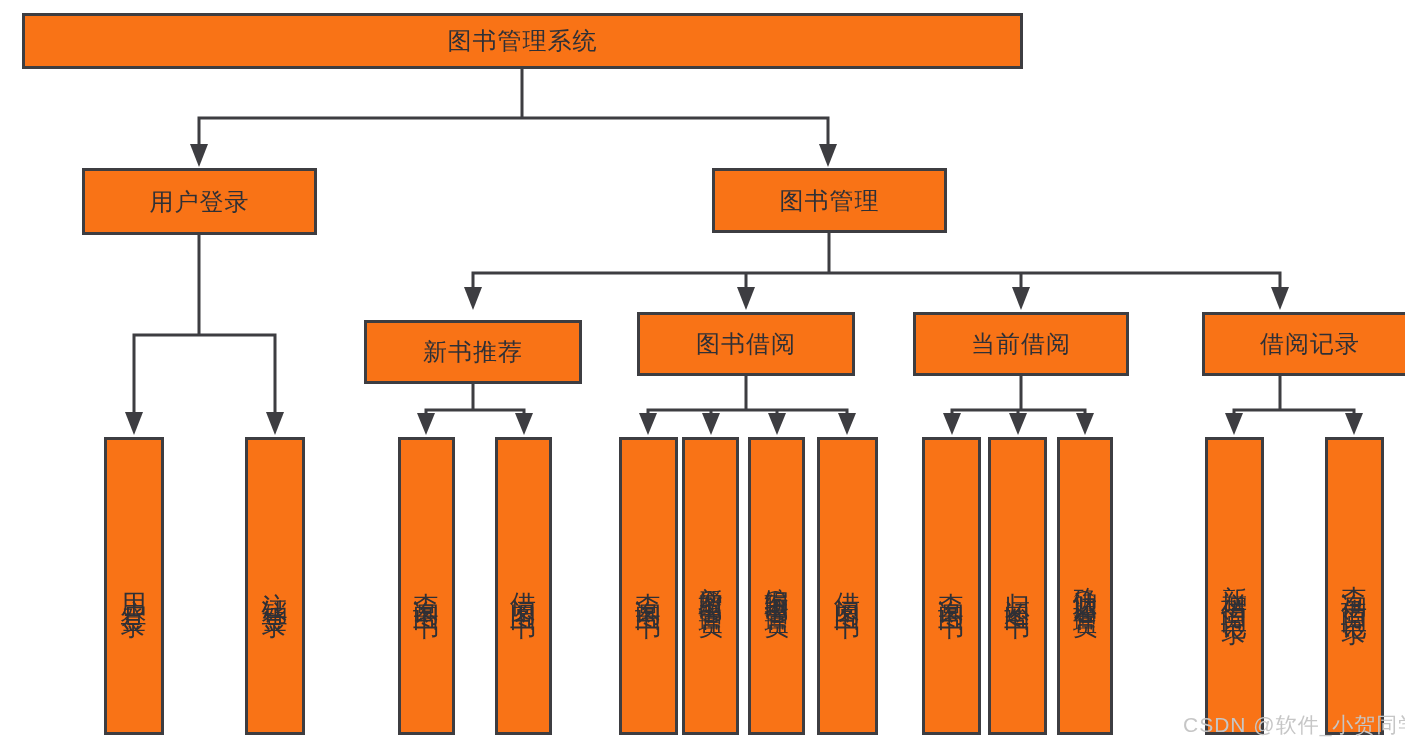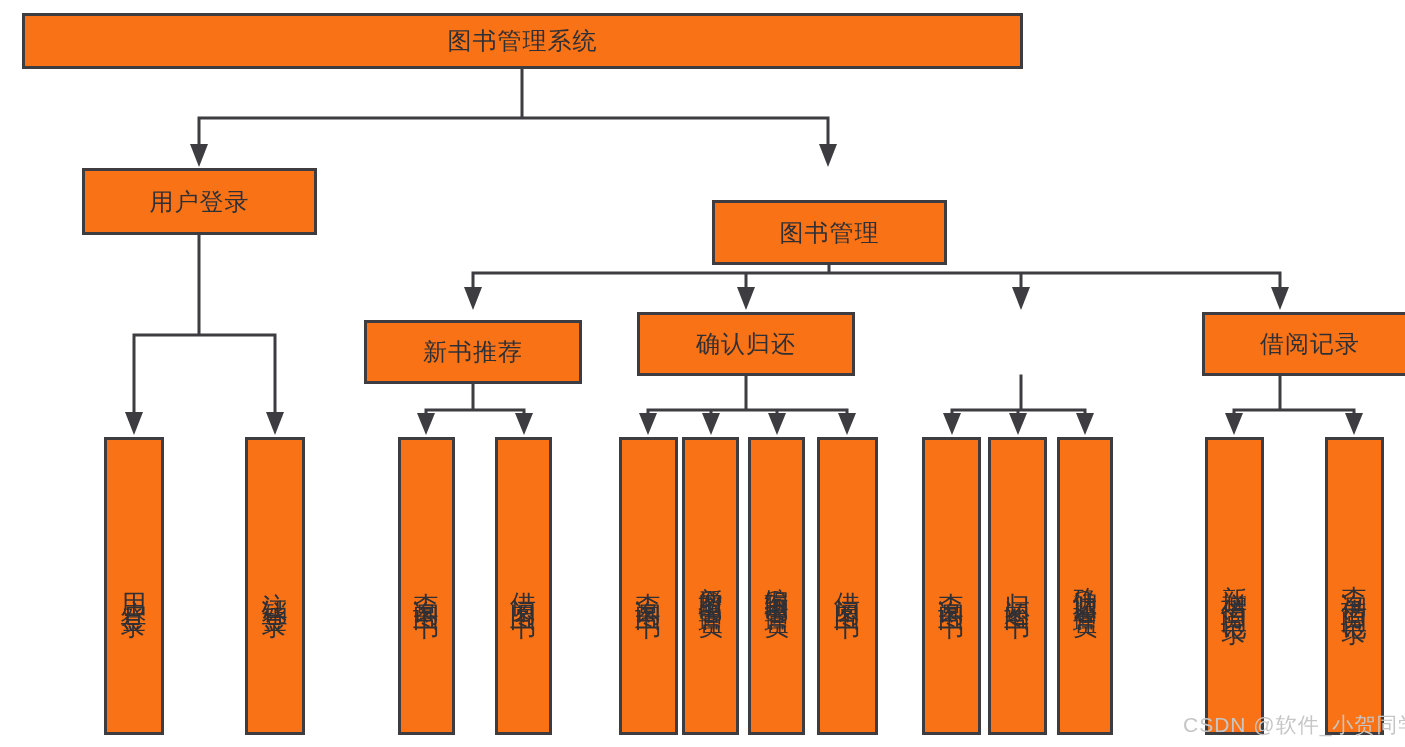--- a/index.html
+++ b/index.html
@@ -90,29 +90,32 @@
     </g>
   </svg>
 
   <div class="node" style="left:22px;top:13px;width:1001px;height:56px;">
     <span class="h-label">图书管理系统</span>
   </div>
 
   <div class="node" style="left:82px;top:168px;width:235px;height:67px;">
     <span class="h-label">用户登录</span>
   </div>
-  <div class="node" style="left:712px;top:168px;width:235px;height:65px;margin-top:32px;">
+  <div class="node" style="left:712px;top:168px;width:235px;height:65px;">
     <span class="h-label">图书管理</span>
   </div>
 
   <div class="node" style="left:364px;top:320px;width:218px;height:64px;">
     <span class="h-label">新书推荐</span>
   </div>
   <div class="node" style="left:637px;top:312px;width:218px;height:64px;">
-    <span class="h-label">确认归还</span>
+    <span class="h-label">图书借阅</span>
+  </div>
+  <div class="node" style="left:913px;top:312px;width:216px;height:64px;">
+    <span class="h-label">当前借阅</span>
   </div>
   <div class="node" style="left:1172px;top:312px;width:216px;height:64px;margin-left:30px;">
     <span class="h-label">借阅记录</span>
   </div>
 
   <div class="node" style="left:104px;top:437px;width:60px;height:298px;">
     <span class="v-label">用户登录</span>
   </div>
   <div class="node" style="left:245px;top:437px;width:60px;height:298px;">
     <span class="v-label">注销登录</span>

